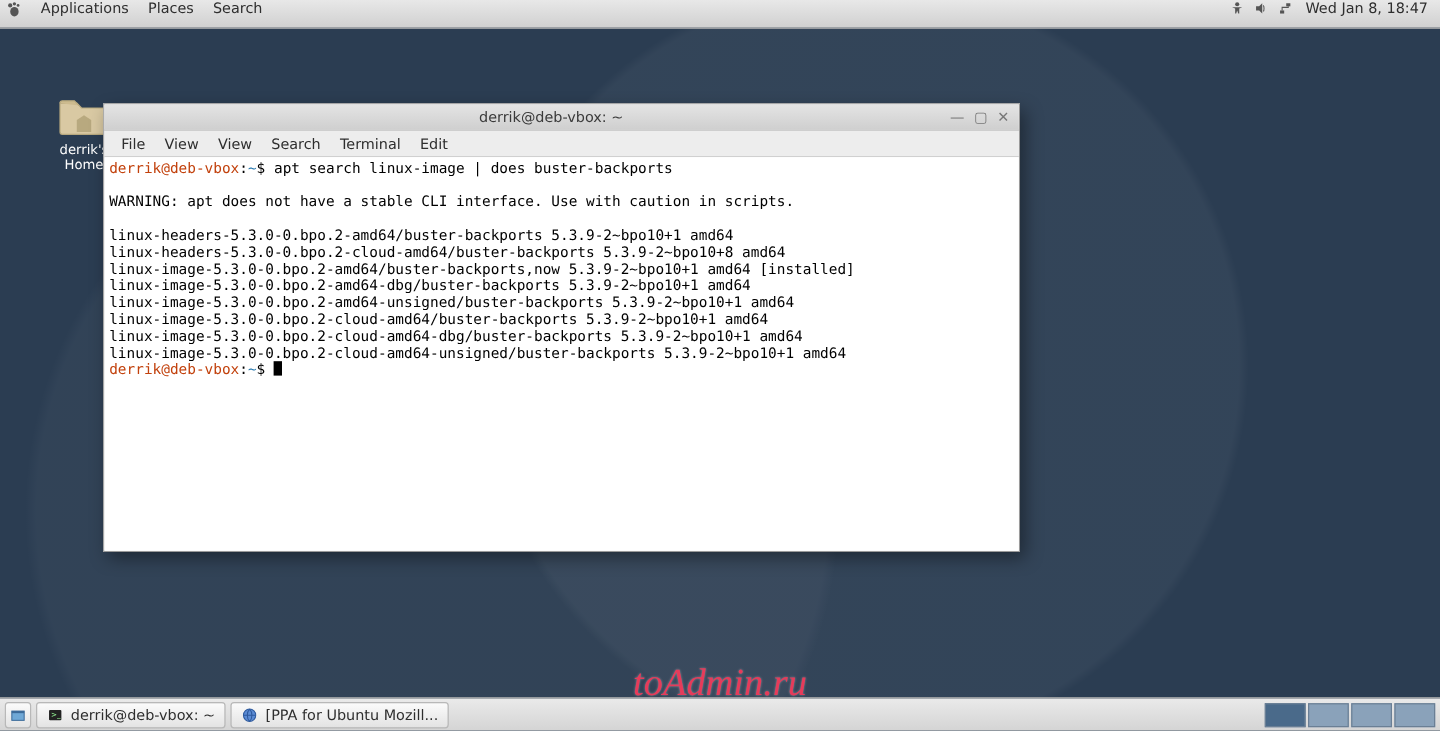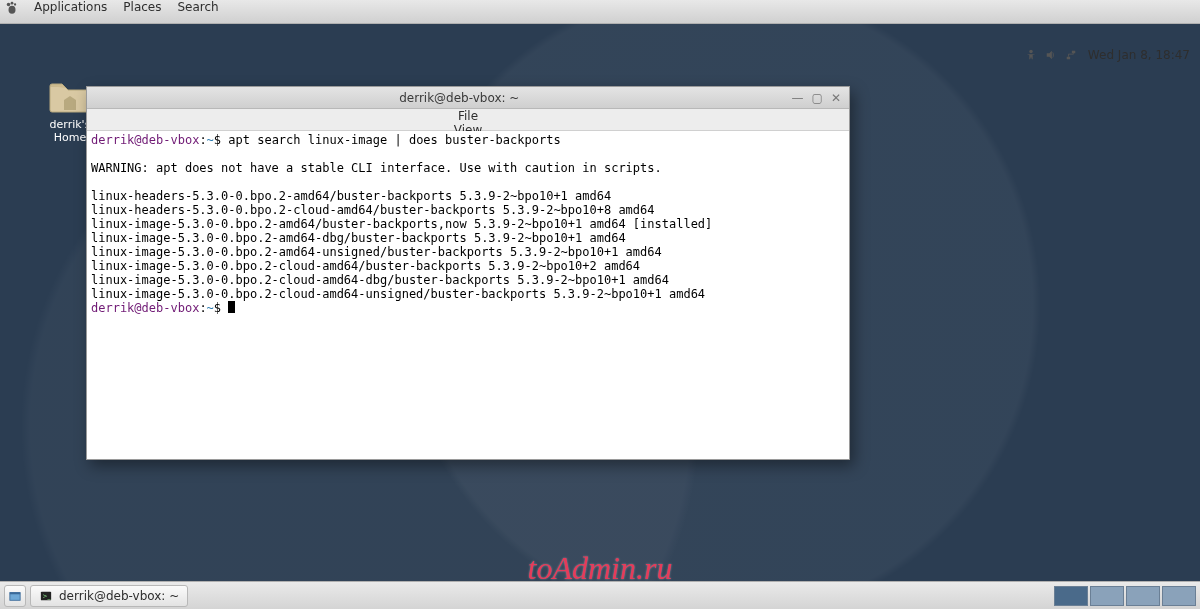--- a/index.html
+++ b/index.html
@@ -15,21 +15,21 @@
   position: absolute; top: 0; left: 0; right: 0; height: 24px;
   background: linear-gradient(#e8e8e8, #d0d0d0);
   border-bottom: 1px solid #b0b0b0;
   display: flex; align-items: flex-start;
   font-size: 12px; color: #2e2e2e;
   padding: 0 4px;
 }
 .topbar .gnome-foot { width: 16px; height: 16px; margin-right: 6px; display:flex;align-items:center;justify-content:center; }
 .topbar .menu-item { padding: 0 8px; cursor: default; }
 .topbar .spacer { flex: 1; }
-.topbar .tray { display:flex; align-items:center; gap:6px; padding-right:6px;margin-top:48px; }
+.topbar .tray { display:flex; align-items:center; gap:6px; padding-right:6px; }
 .tray .tray-icon { width:14px; height:14px; display:flex;align-items:center;justify-content:center; }
 .tray .clock { font-size: 12px; margin-left:4px; }
 
 
 .desktop-icon { position:absolute; top:78px; left:38px; width:64px; text-align:center; color:#fff; font-size:11px; }
 .desktop-icon .folder { width:44px; height:36px; margin:0 auto 4px; }
 
 
 .terminal-window {
   position:absolute; top:86px; left:86px; width:764px; height:374px;
@@ -39,28 +39,28 @@
 .titlebar {
   height:22px; background:linear-gradient(#e4e4e4,#cfcfcf);
   border-bottom:1px solid #b8b8b8;
   display:flex; align-items:center; font-size:12px; color:#3a3a3a;
 }
 .titlebar .title { flex:1; text-align:center; }
 .titlebar .wc { display:flex; gap:8px; padding:0 8px; color:#777; font-size:12px; }
 .titlebar .wc span { cursor:default; }
 .menubar {
   height:22px; background:#ededed; border-bottom:1px solid #d0d0d0;
-  display:flex; align-items:center; font-size:12px; color:#2e2e2e; padding:0 6px;flex-direction:column;
+  display:flex; align-items:center; font-size:12px; color:#2e2e2e; padding:0 6px;
 }
 .menubar .m { padding:0 8px; }
 .term-body {
   flex:1; background:#ffffff; color:#000; font-family:"DejaVu Sans Mono","Liberation Mono",monospace;
   font-size:12px; line-height:14px; padding:2px 4px; white-space:pre; overflow:hidden;
 }
-.term-body .prompt-user { color:#701a75; }
+.term-body .prompt-user { color:#c2410c; }
 .term-body .prompt-path { color:#2a7ab0; }
 .term-body .cursor { display:inline-block; width:7px; height:12px; background:#000; vertical-align:-1px; }
 
 
 .taskbar {
   position:absolute; left:0; right:0; bottom:0; height:28px;
   background:linear-gradient(#eaeaea,#d4d4d4); border-top:1px solid #b0b0b0;
   display:flex; align-items:center; font-size:12px; color:#2e2e2e;
 }
 .taskbar .tb-btn { height:22px; display:flex; align-items:center; gap:6px; padding:0 8px; margin-left:4px;
@@ -147,21 +147,21 @@
   </div>
   <div class="term-body"><span class="prompt-user">derrik@deb-vbox</span><span>:</span><span class="prompt-path">~</span><span>$ </span><span>apt search linux-image | does buster-backports</span>
 <span></span>
 <span>WARNING: apt does not have a stable CLI interface. Use with caution in scripts.</span>
 <span></span>
 <span>linux-headers-5.3.0-0.bpo.2-amd64/buster-backports 5.3.9-2~bpo10+1 amd64</span>
 <span>linux-headers-5.3.0-0.bpo.2-cloud-amd64/buster-backports 5.3.9-2~bpo10+8 amd64</span>
 <span>linux-image-5.3.0-0.bpo.2-amd64/buster-backports,now 5.3.9-2~bpo10+1 amd64 [installed]</span>
 <span>linux-image-5.3.0-0.bpo.2-amd64-dbg/buster-backports 5.3.9-2~bpo10+1 amd64</span>
 <span>linux-image-5.3.0-0.bpo.2-amd64-unsigned/buster-backports 5.3.9-2~bpo10+1 amd64</span>
-<span>linux-image-5.3.0-0.bpo.2-cloud-amd64/buster-backports 5.3.9-2~bpo10+2 amd64</span>
+<span>linux-image-5.3.0-0.bpo.2-cloud-amd64/buster-backports 5.3.9-2~bpo10+1 amd64</span>
 <span>linux-image-5.3.0-0.bpo.2-cloud-amd64-dbg/buster-backports 5.3.9-2~bpo10+1 amd64</span>
 <span>linux-image-5.3.0-0.bpo.2-cloud-amd64-unsigned/buster-backports 5.3.9-2~bpo10+1 amd64</span>
 <span class="prompt-user">derrik@deb-vbox</span><span>:</span><span class="prompt-path">~</span><span>$ </span><span class="cursor"></span></div>
 </div>
 
 <div class="watermark">toAdmin.ru</div>
 
 <div class="taskbar">
   <div class="tb-btn show-desktop">
     <span class="tb-icon">
@@ -172,20 +172,29 @@
     </span>
   </div>
   <div class="tb-btn">
     <span class="tb-icon">
       <svg viewBox="0 0 14 14" width="12" height="12">
           <rect x="1" y="2" width="12" height="10" rx="1" fill="#222"></rect>
           <text x="3" y="9" font-size="7" fill="#9f9">&gt;_</text>
         </svg>
     </span>
     <span>derrik@deb-vbox: ~</span>
+  </div>
+  <div class="tb-btn">
+    <span class="tb-icon">
+      <svg viewBox="0 0 14 14" width="12" height="12">
+          <circle cx="7" cy="7" r="6" fill="#5b8bd4" stroke="#2e5a9e"></circle>
+          <path d="M1 7h12M7 1c3 3 3 9 0 12M7 1c-3 3-3 9 0 12" stroke="#2e5a9e" fill="none"></path>
+        </svg>
+    </span>
+    <span>[PPA for Ubuntu Mozill...</span>
   </div>
   <div class="wm-pager">
     <div class="ws active"></div>
     <div class="ws"></div>
     <div class="ws"></div>
     <div class="ws"></div>
   </div>
 </div>
 
 </body></html>

